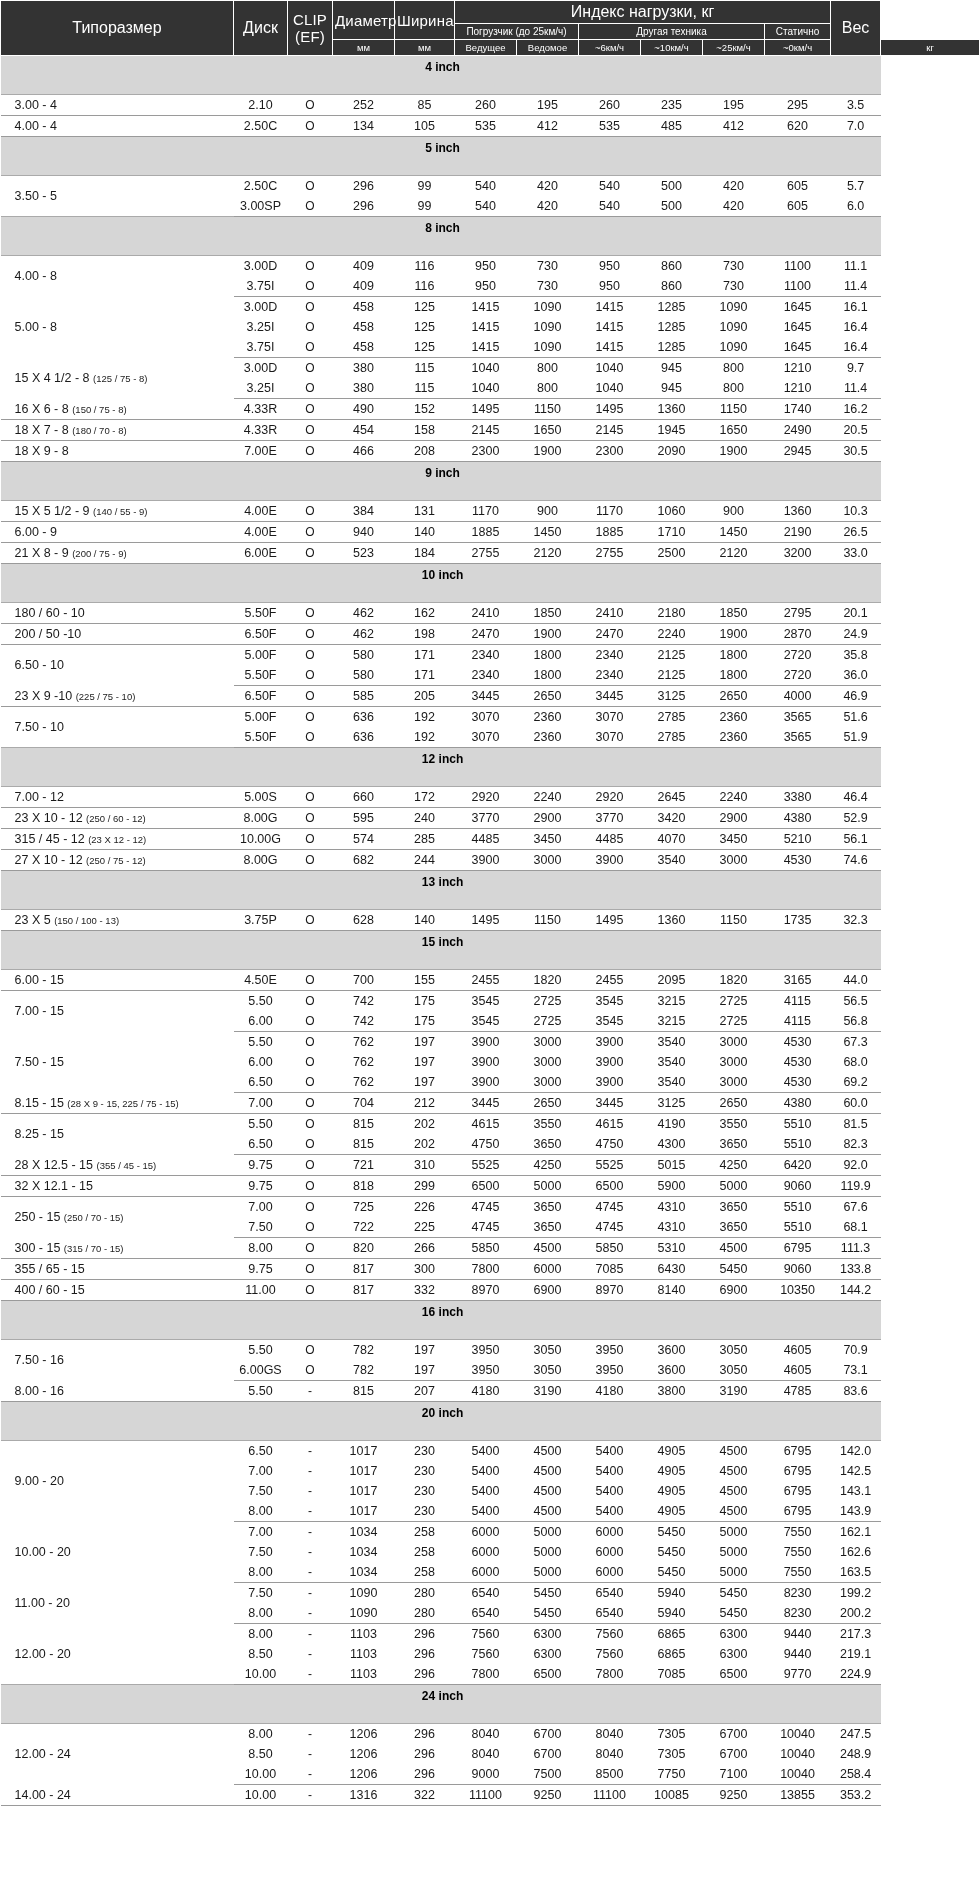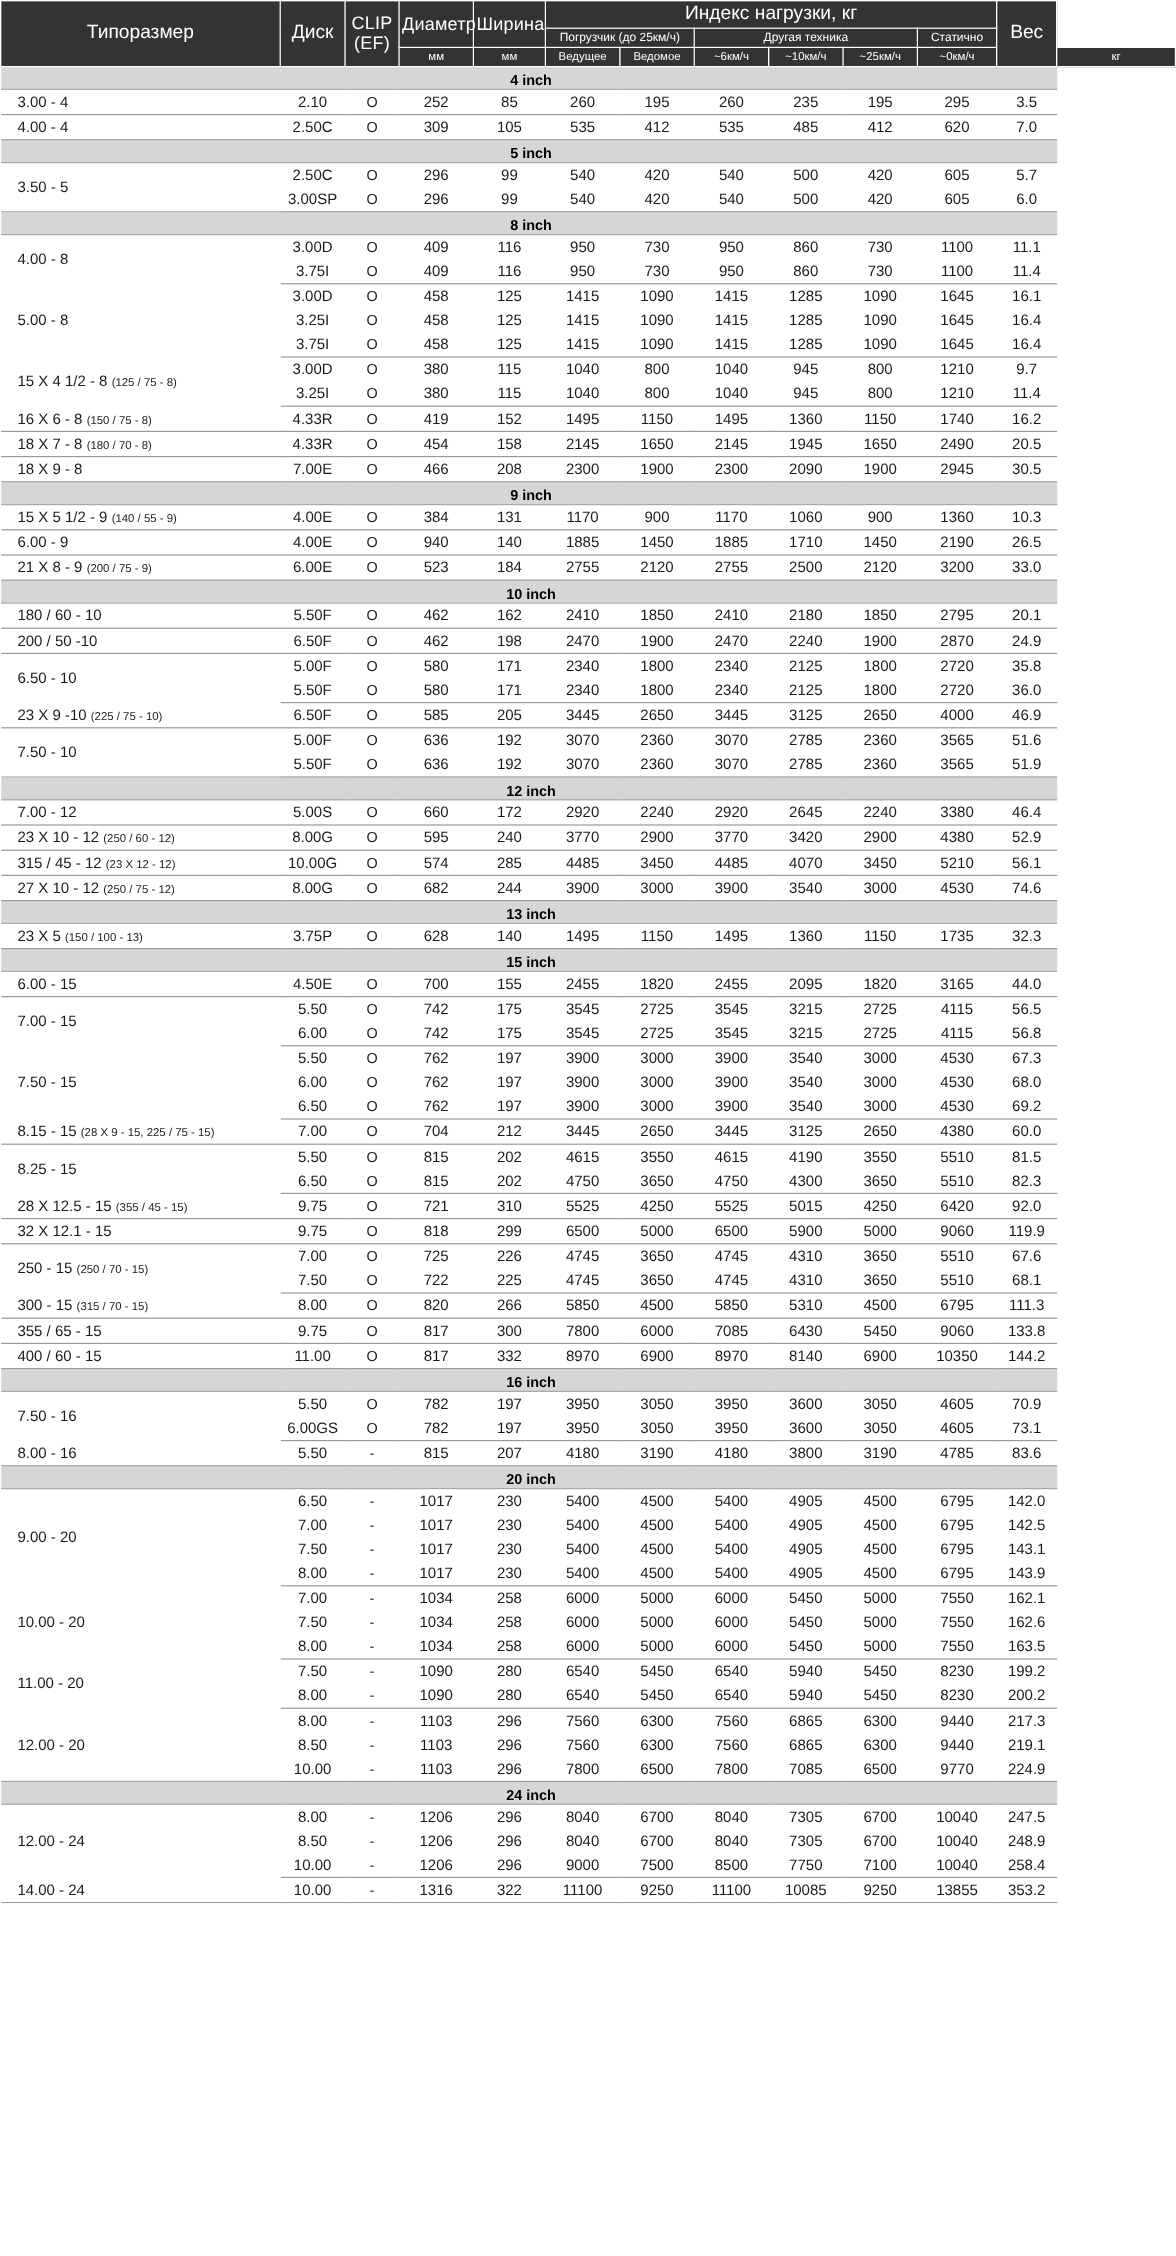--- a/index.html
+++ b/index.html
@@ -38,21 +38,21 @@
   th.h-unit {
     font-size: 9.5px;
   }
 
   
   tr.section td {
     background: #d6d6d6;
     color: #000000;
     font-size: 12px;
     font-weight: bold;
-    padding: 4px 0 0 4px;
+    padding: 4px 0 20px 4px;
     border-top: 1px solid #aaaaaa;
     border-bottom: 1px solid #aaaaaa;
   }
 
   
   tbody td {
     font-size: 12.5px;
     color: #1a1a1a;
     text-align: center;
     padding: 3px 2px;
@@ -153,21 +153,21 @@
         <td>260</td>
         <td>235</td>
         <td>195</td>
         <td>295</td>
         <td>3.5</td>
       </tr>
       <tr class="group-end">
         <td class="size" rowspan="1">4.00 - 4 </td>
         <td>2.50C</td>
         <td class="clip">O</td>
-        <td>309</td>
+        <td>134</td>
         <td>105</td>
         <td>535</td>
         <td>412</td>
         <td>535</td>
         <td>485</td>
         <td>412</td>
         <td>620</td>
         <td>7.0</td>
       </tr>
       <tr class="section">
@@ -294,21 +294,21 @@
         <td>1040</td>
         <td>945</td>
         <td>800</td>
         <td>1210</td>
         <td>11.4</td>
       </tr>
       <tr class="group-end">
         <td class="size" rowspan="1">16 X 6 - 8 <span class="paren">(150 / 75 - 8)</span></td>
         <td>4.33R</td>
         <td class="clip">O</td>
-        <td>419</td>
+        <td>490</td>
         <td>152</td>
         <td>1495</td>
         <td>1150</td>
         <td>1495</td>
         <td>1360</td>
         <td>1150</td>
         <td>1740</td>
         <td>16.2</td>
       </tr>
       <tr class="group-end">

